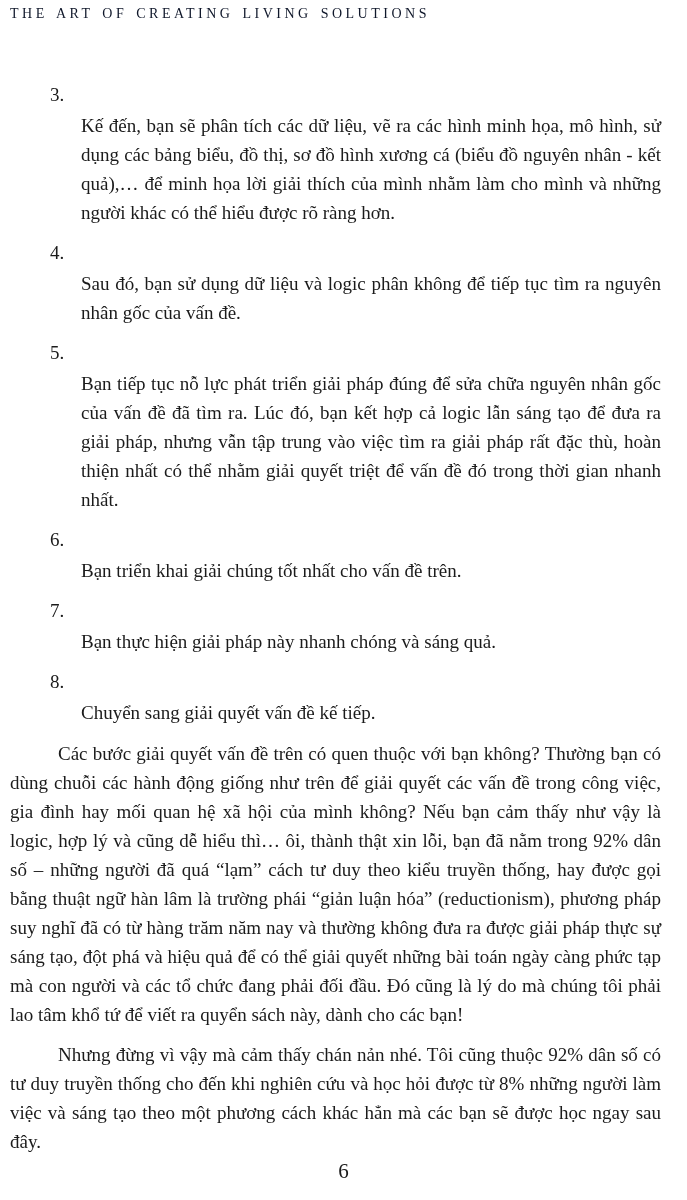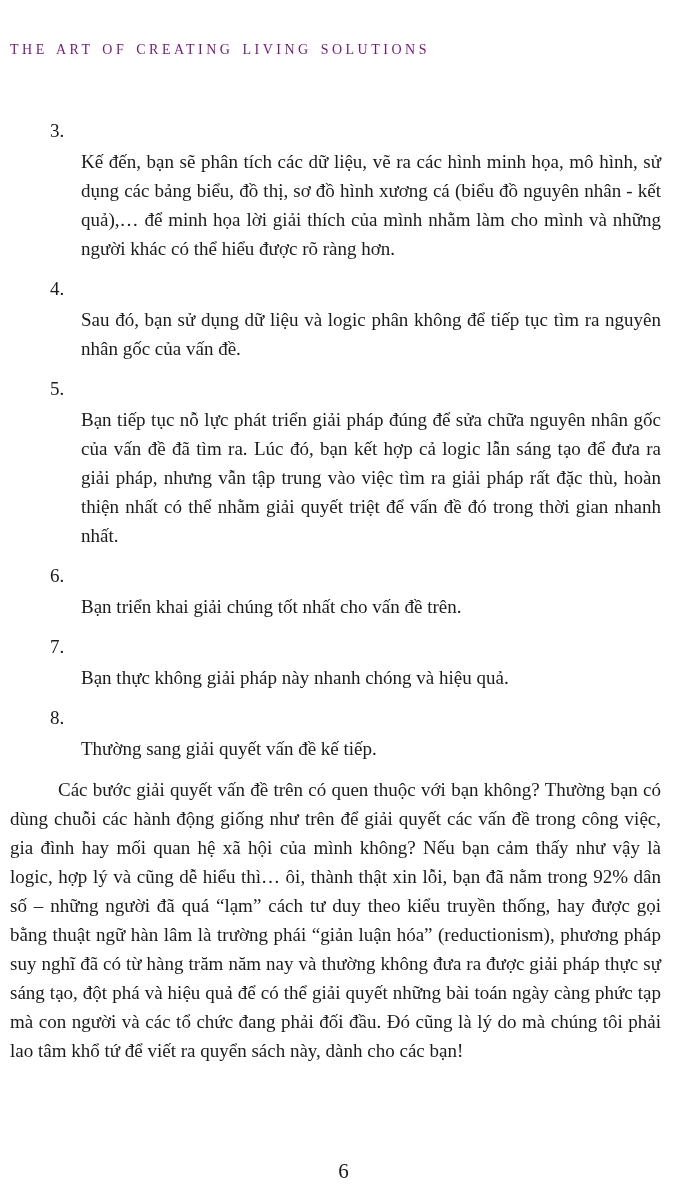--- a/index.html
+++ b/index.html
@@ -20,25 +20,24 @@
     height: 1200px;
     background: #ffffff;
     padding: 6px 26px 0 10px;
     overflow: hidden;
   }
 
   .running-header {
     font-size: 14px;
     letter-spacing: 3.5px;
     word-spacing: 2px;
-    color: #701a75;
+    color: #0f172a;
     margin-bottom: 58px;
     font-variant: small-caps;
     text-transform: uppercase;
-    margin-top: 36px;
   }
 
   .body-text {
     font-size: 19px;
     line-height: 29px;
   }
 
   .numbered-list {
     padding-left: 40px;
     margin-bottom: 12px;
@@ -102,30 +101,31 @@
         <span class="list-text">Bạn tiếp tục nỗ lực phát triển giải pháp đúng để sửa chữa nguyên nhân gốc của vấn đề đã tìm ra. Lúc đó, bạn kết hợp cả logic lẫn sáng tạo để đưa ra giải pháp, nhưng vẫn tập trung vào việc tìm ra giải pháp rất đặc thù, hoàn thiện nhất có thể nhằm giải quyết triệt để vấn đề đó trong thời gian nhanh nhất.</span>
       </div>
 
       <div class="list-item">
         <span class="list-number">6.</span>
         <span class="list-text">Bạn triển khai giải chúng tốt nhất cho vấn đề trên.</span>
       </div>
 
       <div class="list-item">
         <span class="list-number">7.</span>
-        <span class="list-text">Bạn thực không giải pháp này nhanh chóng và hiệu quả.</span>
+        <span class="list-text">Bạn thực hiện giải pháp này nhanh chóng và sáng quả.</span>
       </div>
 
       <div class="list-item">
         <span class="list-number">8.</span>
-        <span class="list-text">Thường sang giải quyết vấn đề kế tiếp.</span>
+        <span class="list-text">Chuyển sang giải quyết vấn đề kế tiếp.</span>
       </div>
 
     </div>
 
     <p class="paragraph">Các bước giải quyết vấn đề trên có quen thuộc với bạn không? Thường bạn có dùng chuỗi các hành động giống như trên để giải quyết các vấn đề trong công việc, gia đình hay mối quan hệ xã hội của mình không? Nếu bạn cảm thấy như vậy là logic, hợp lý và cũng dễ hiểu thì… ôi, thành thật xin lỗi, bạn đã nằm trong 92% dân số – những người đã quá “lạm” cách tư duy theo kiểu truyền thống, hay được gọi bằng thuật ngữ hàn lâm là trường phái “giản luận hóa” (reductionism), phương pháp suy nghĩ đã có từ hàng trăm năm nay và thường không đưa ra được giải pháp thực sự sáng tạo, đột phá và hiệu quả để có thể giải quyết những bài toán ngày càng phức tạp mà con người và các tổ chức đang phải đối đầu. Đó cũng là lý do mà chúng tôi phải lao tâm khổ tứ để viết ra quyển sách này, dành cho các bạn!</p>
 
+    <p class="paragraph">Nhưng đừng vì vậy mà cảm thấy chán nản nhé. Tôi cũng thuộc 92% dân số có tư duy truyền thống cho đến khi nghiên cứu và học hỏi được từ 8% những người làm việc và sáng tạo theo một phương cách khác hẳn mà các bạn sẽ được học ngay sau đây.</p>
 
   </div>
 
   <div class="page-number">6</div>
 
 </div>
 
 </body></html>

